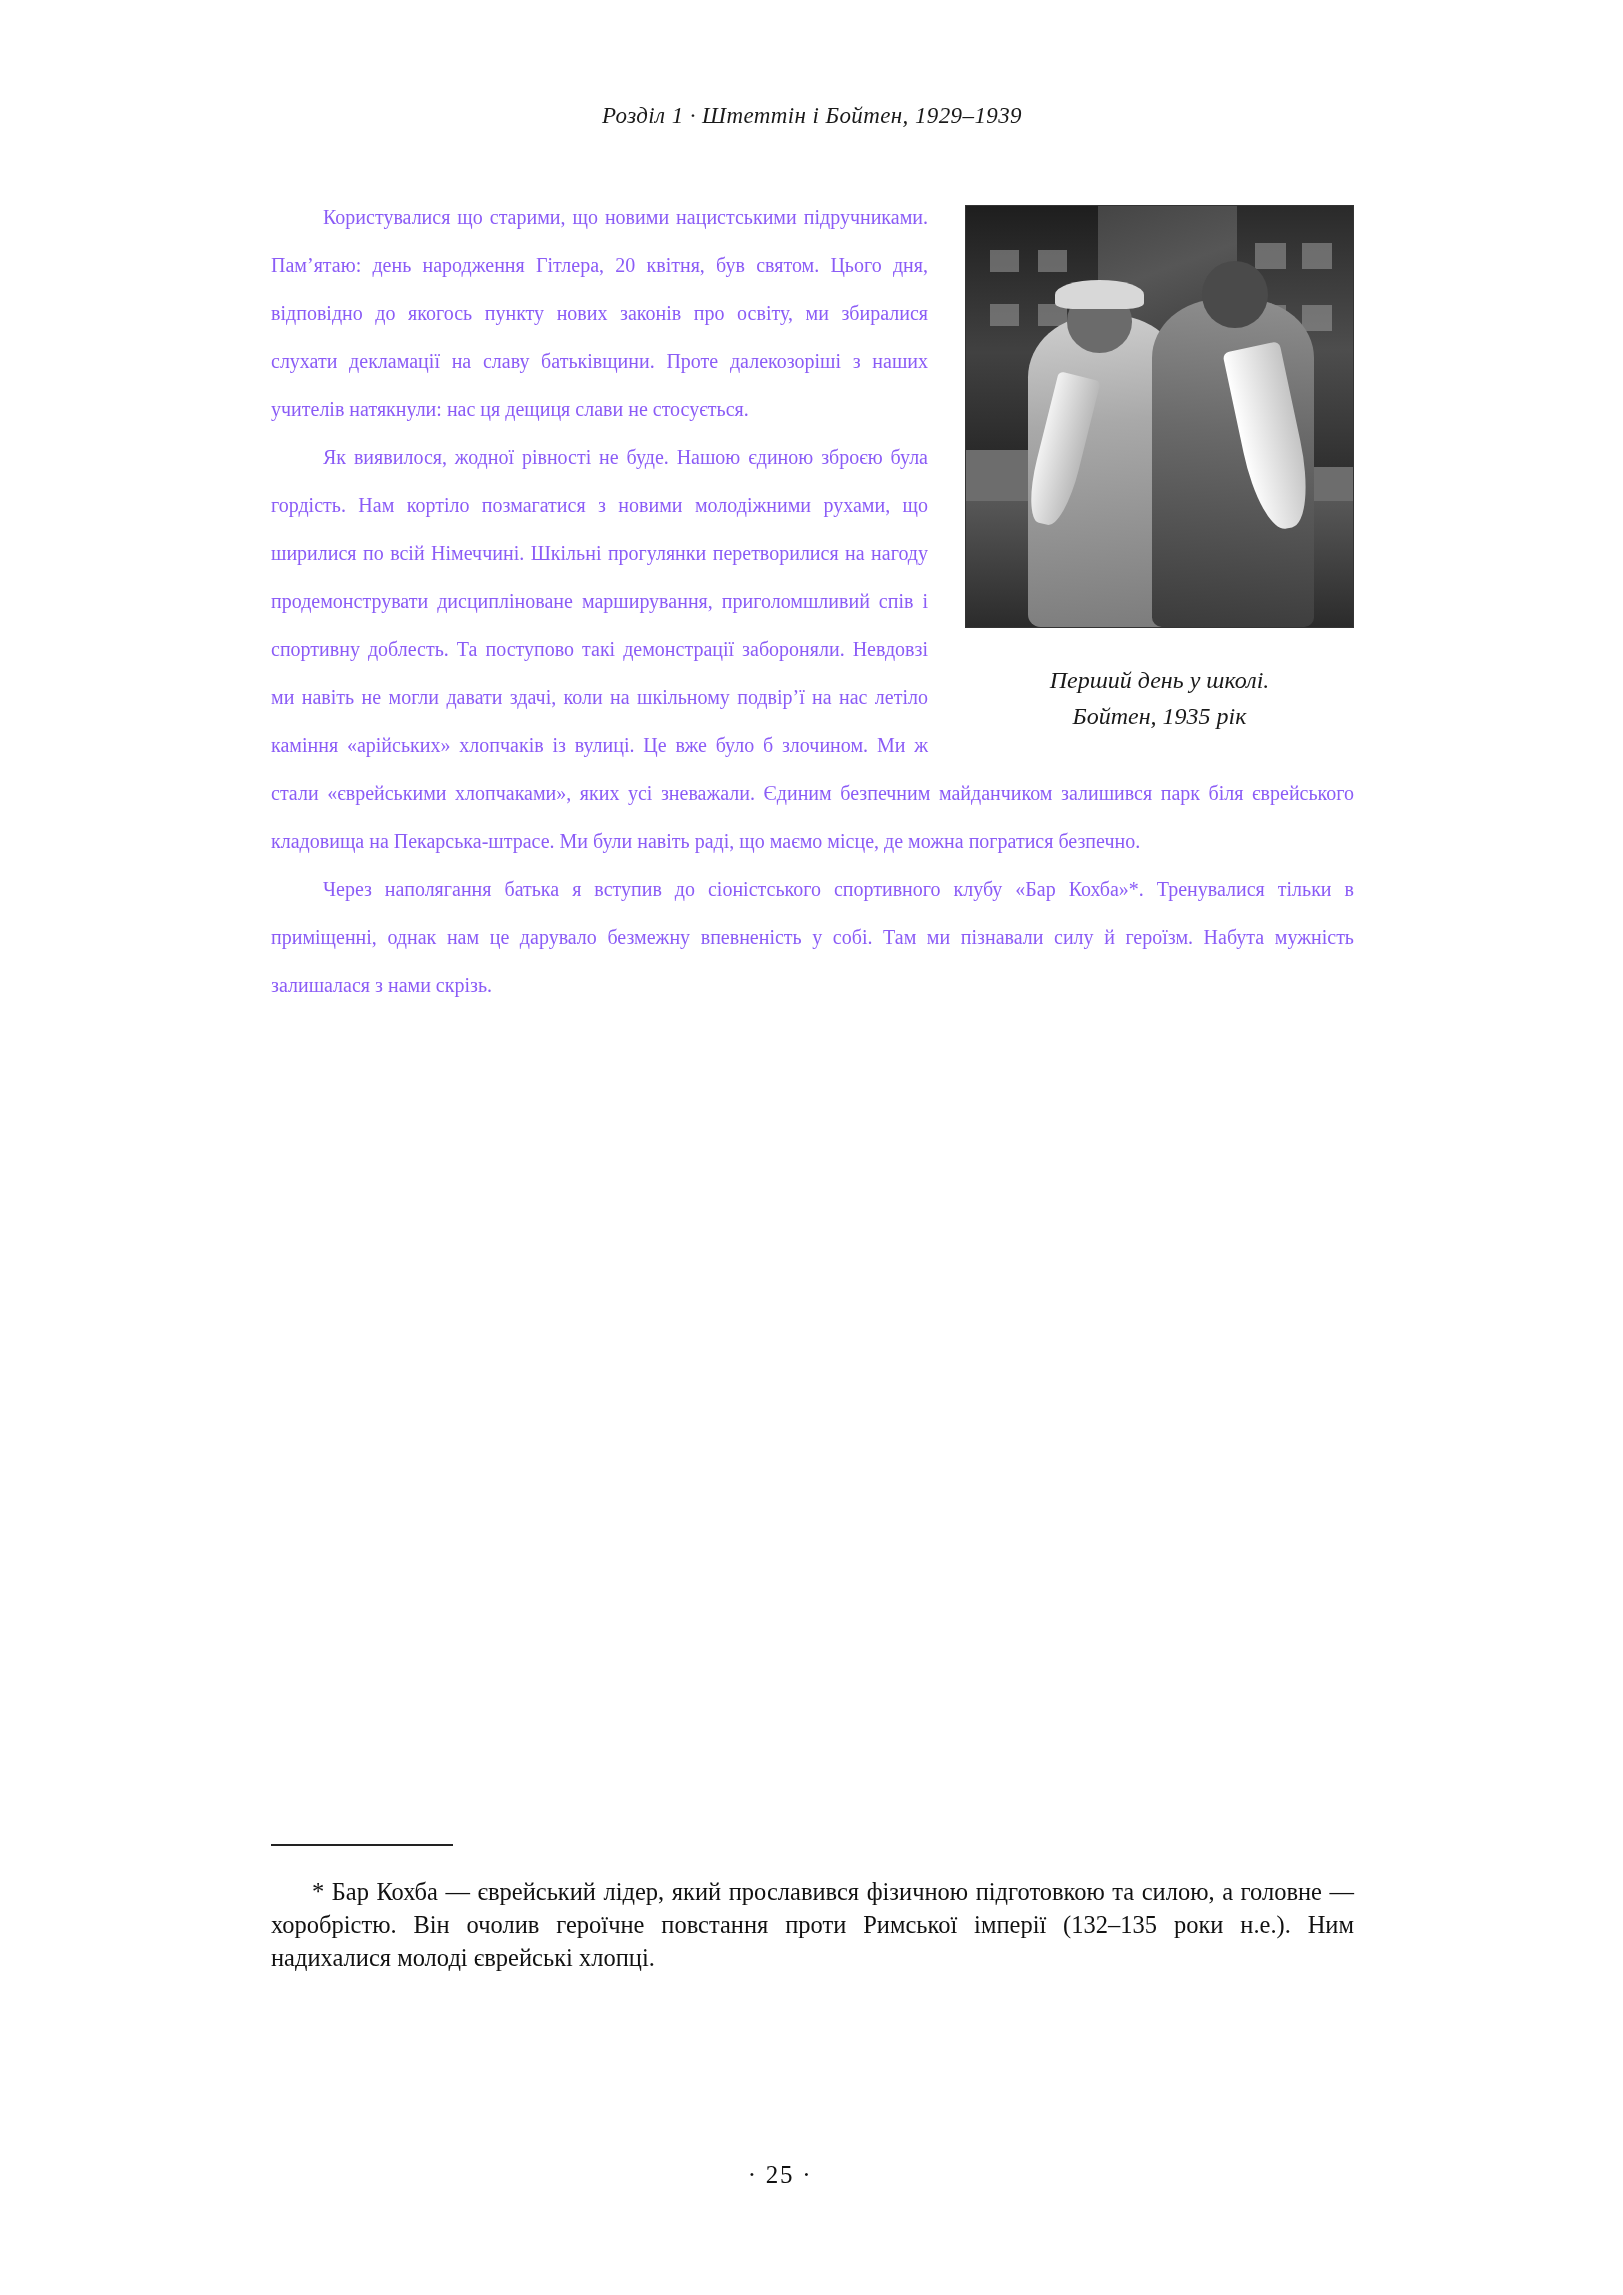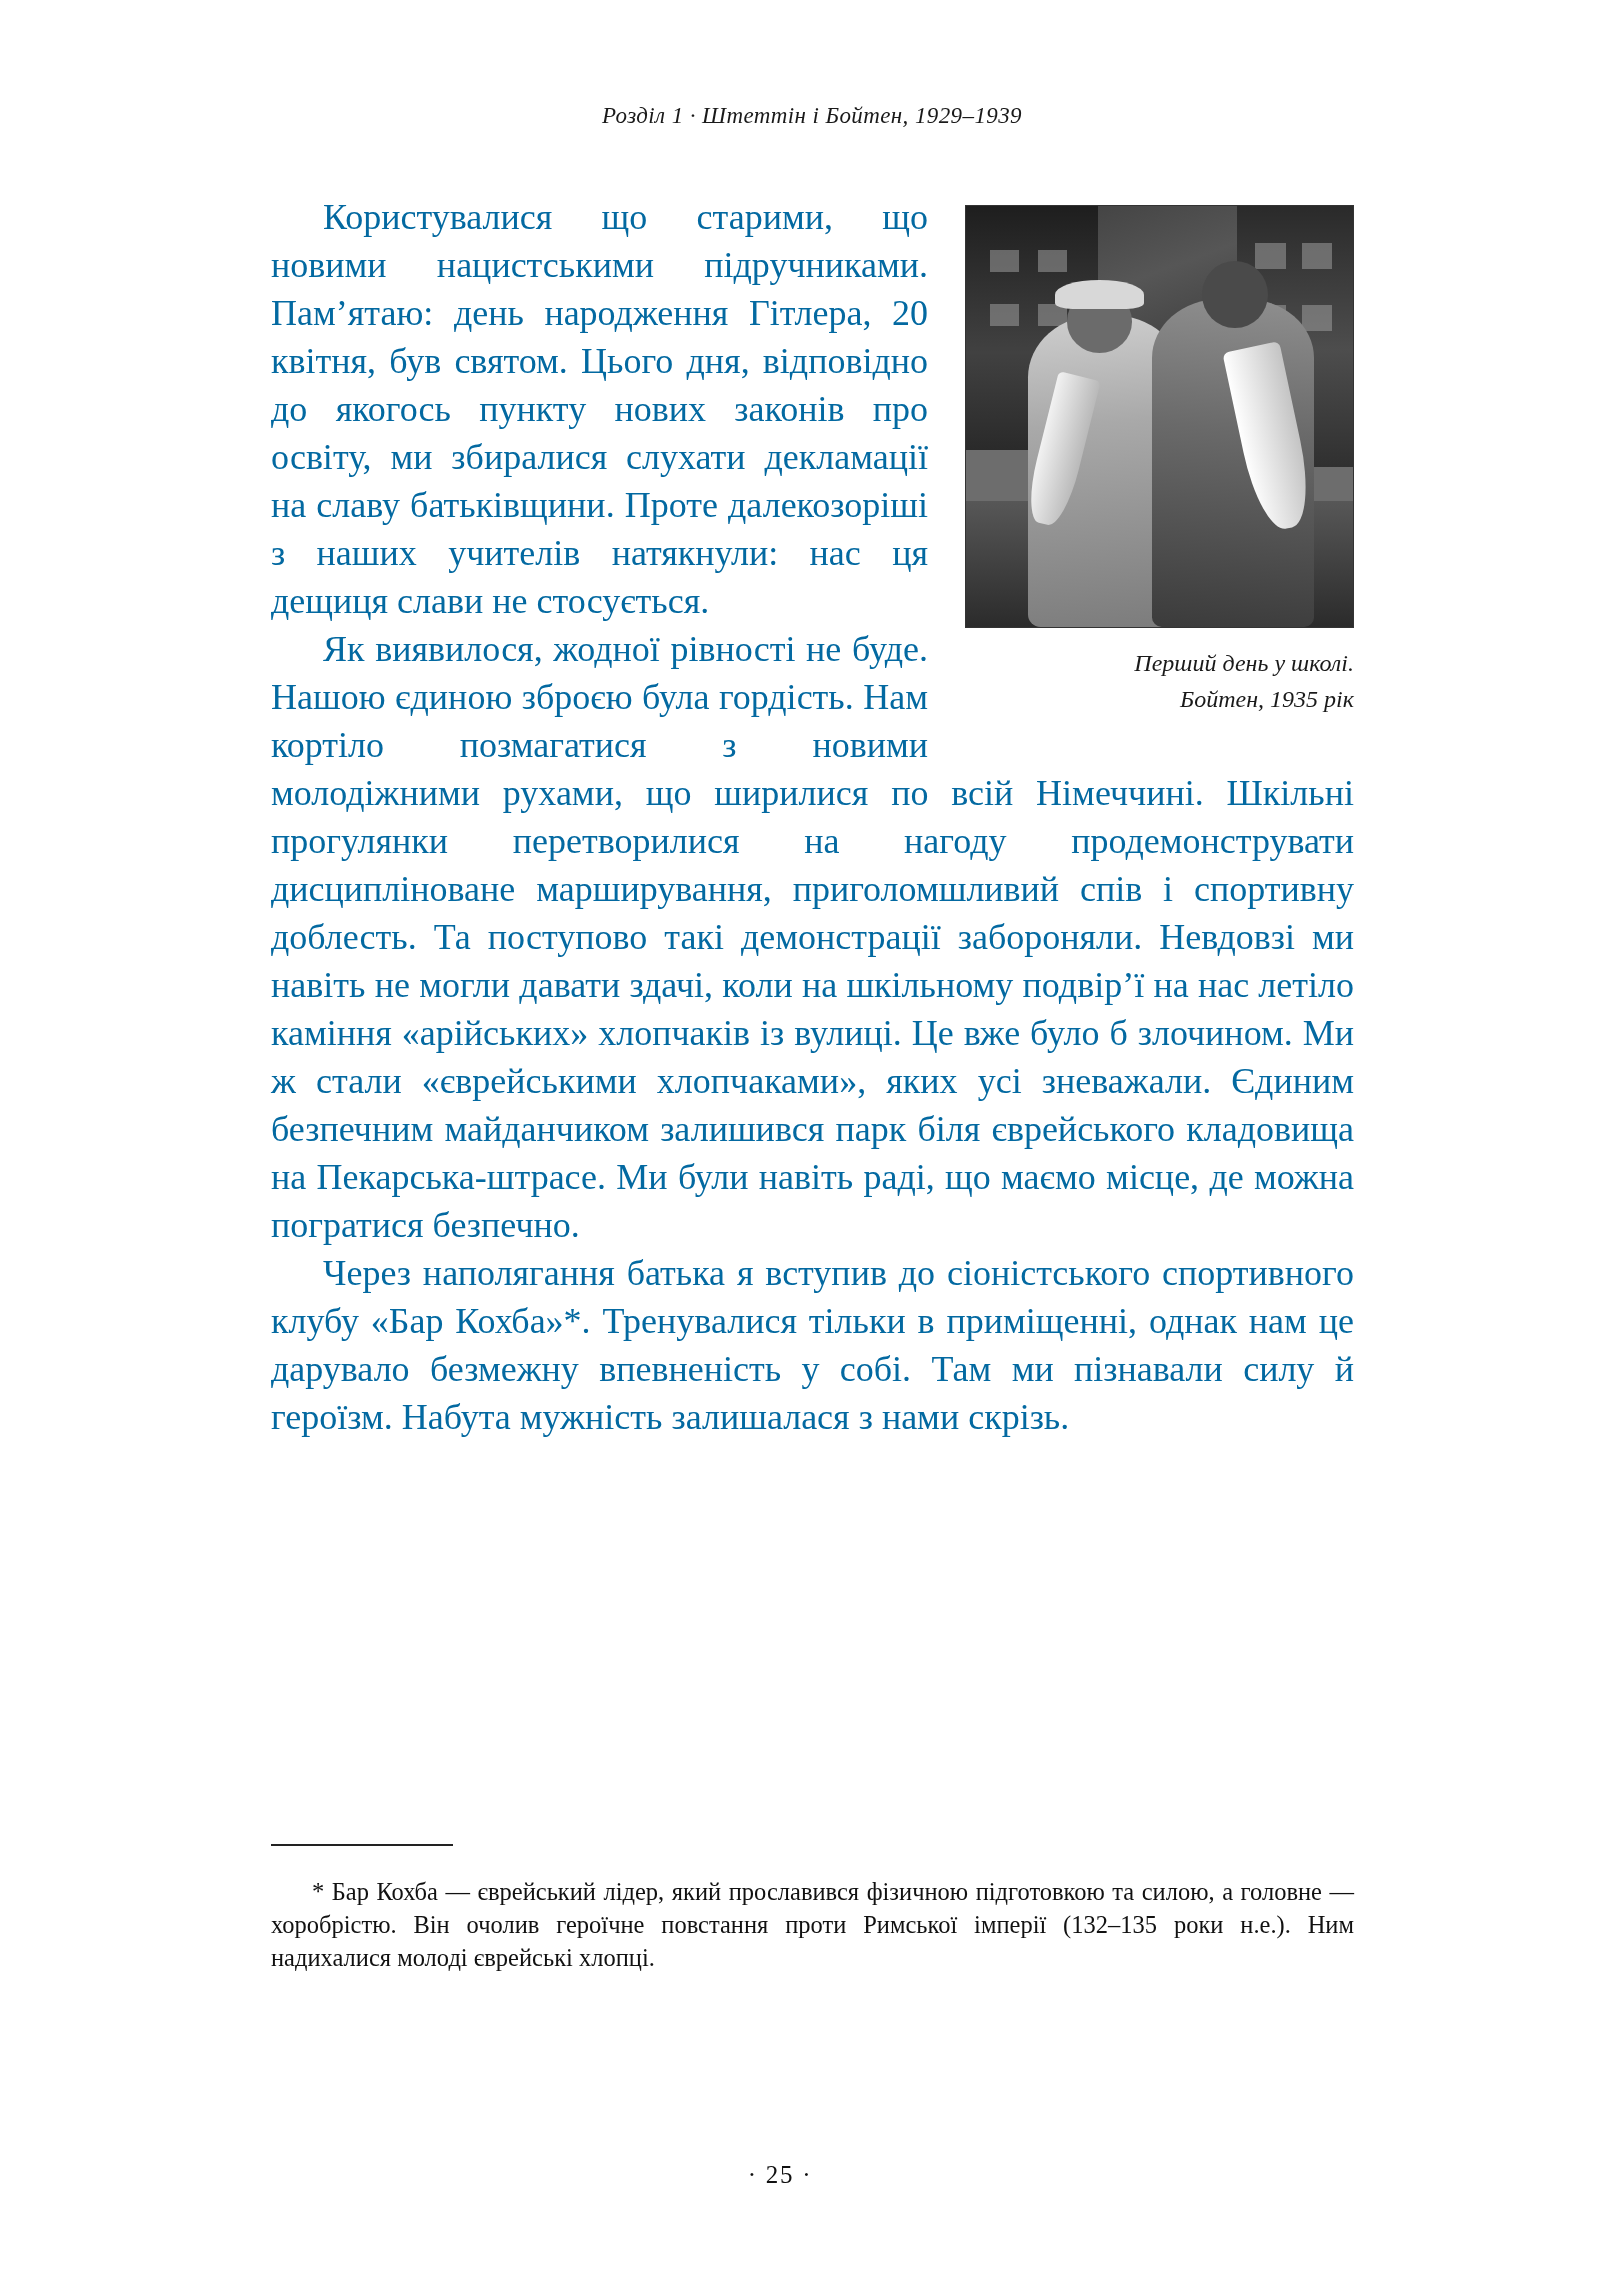--- a/index.html
+++ b/index.html
@@ -35,26 +35,26 @@
     color: #1a1a1a;
   }
   .content {
     position: absolute;
     top: 193px;
     left: 271px;
     width: 1083px;
   }
   p {
     margin: 0;
-    font-size: 36px;
+    font-size: 20px;
     line-height: 48px;
     text-align: justify;
     text-justify: inter-word;
     hyphens: manual;
-    color: #0369a1;
+    color: #8b5cf6;
   }
   p.indent {
     text-indent: 52px;
   }
   .figure {
     float: right;
     width: 389px;
     margin: 12px 0 8.5px 37px;
     shape-outside: margin-box;
   }
@@ -130,27 +130,27 @@
     border-radius: 5px 5px 40% 40%;
   }
   .photo .cone-r {
     position: absolute;
     right: 14%; top: 33%; width: 15%; height: 44%;
     background: linear-gradient(90deg,#ffffff,#c4c4c4);
     transform: rotate(-12deg);
     border-radius: 6.8px 6.8px 45% 45%;
   }
   .caption {
-    margin-top: 17px;
+    margin-top: 34px;
     font-family: "Liberation Serif", serif;
     font-style: italic;
     font-size: 24px;
     line-height: 36px;
     color: #1a1a1a;
-    text-align: right;
+    text-align: center;
   }
   .footnote-wrap {
     position: absolute;
     left: 271px;
     top: 1844px;
     width: 1083px;
   }
   .footnote-rule {
     width: 182px;
     height: 1.7px;

